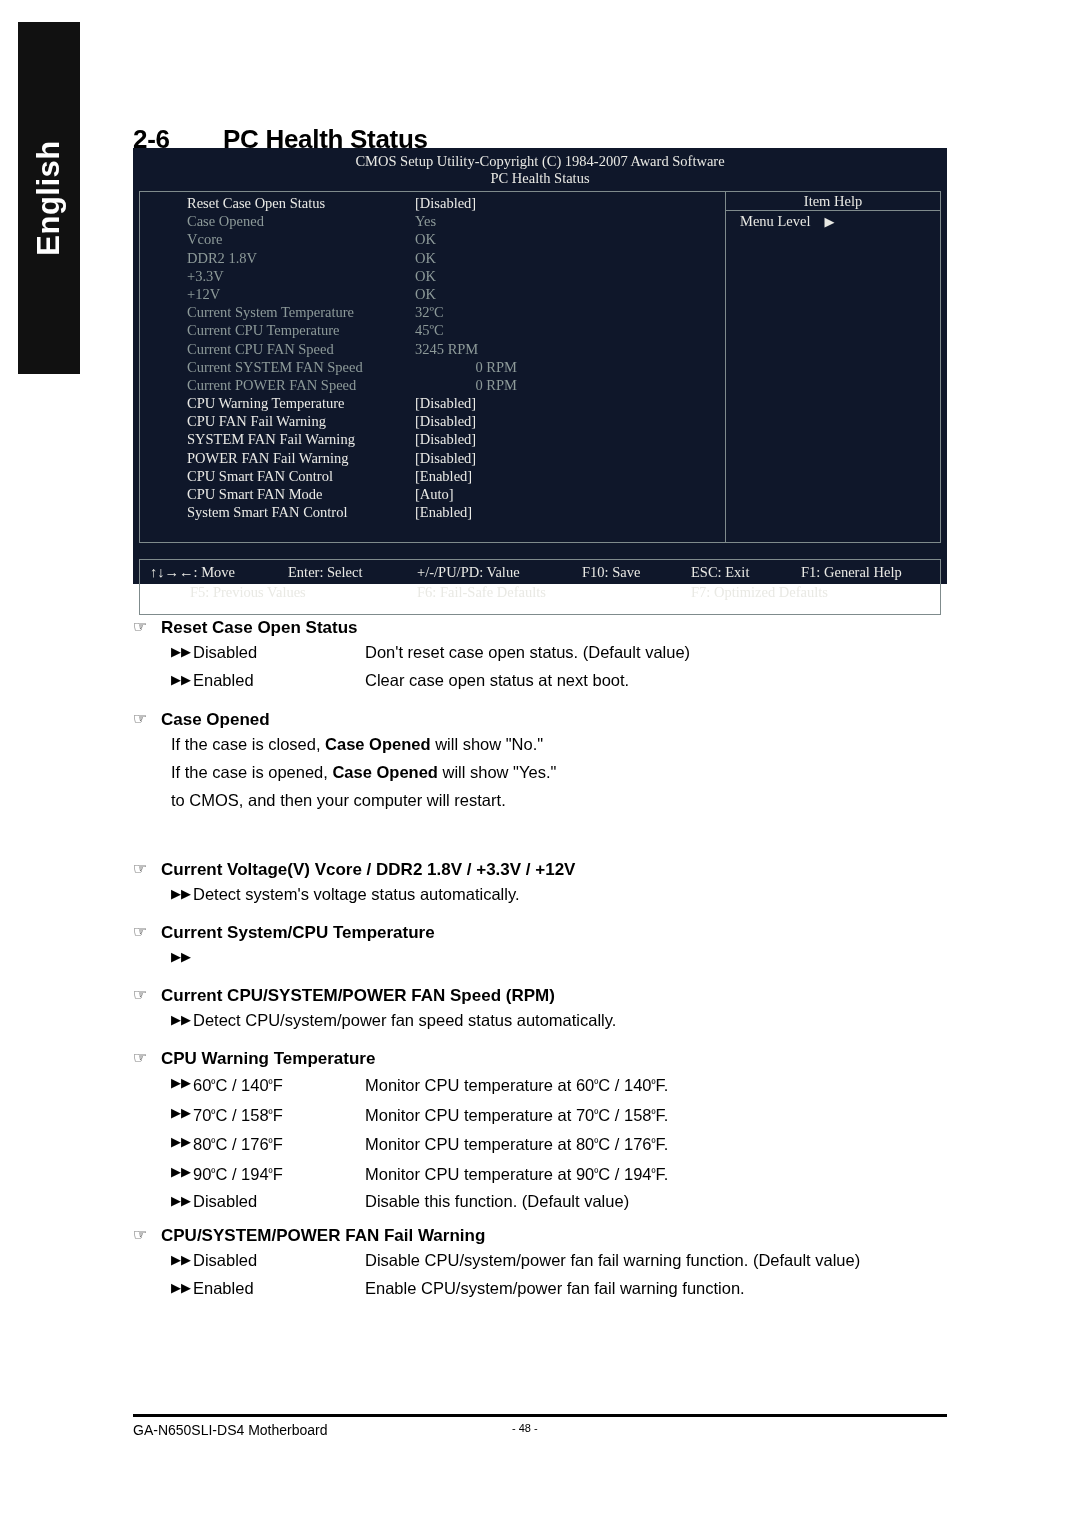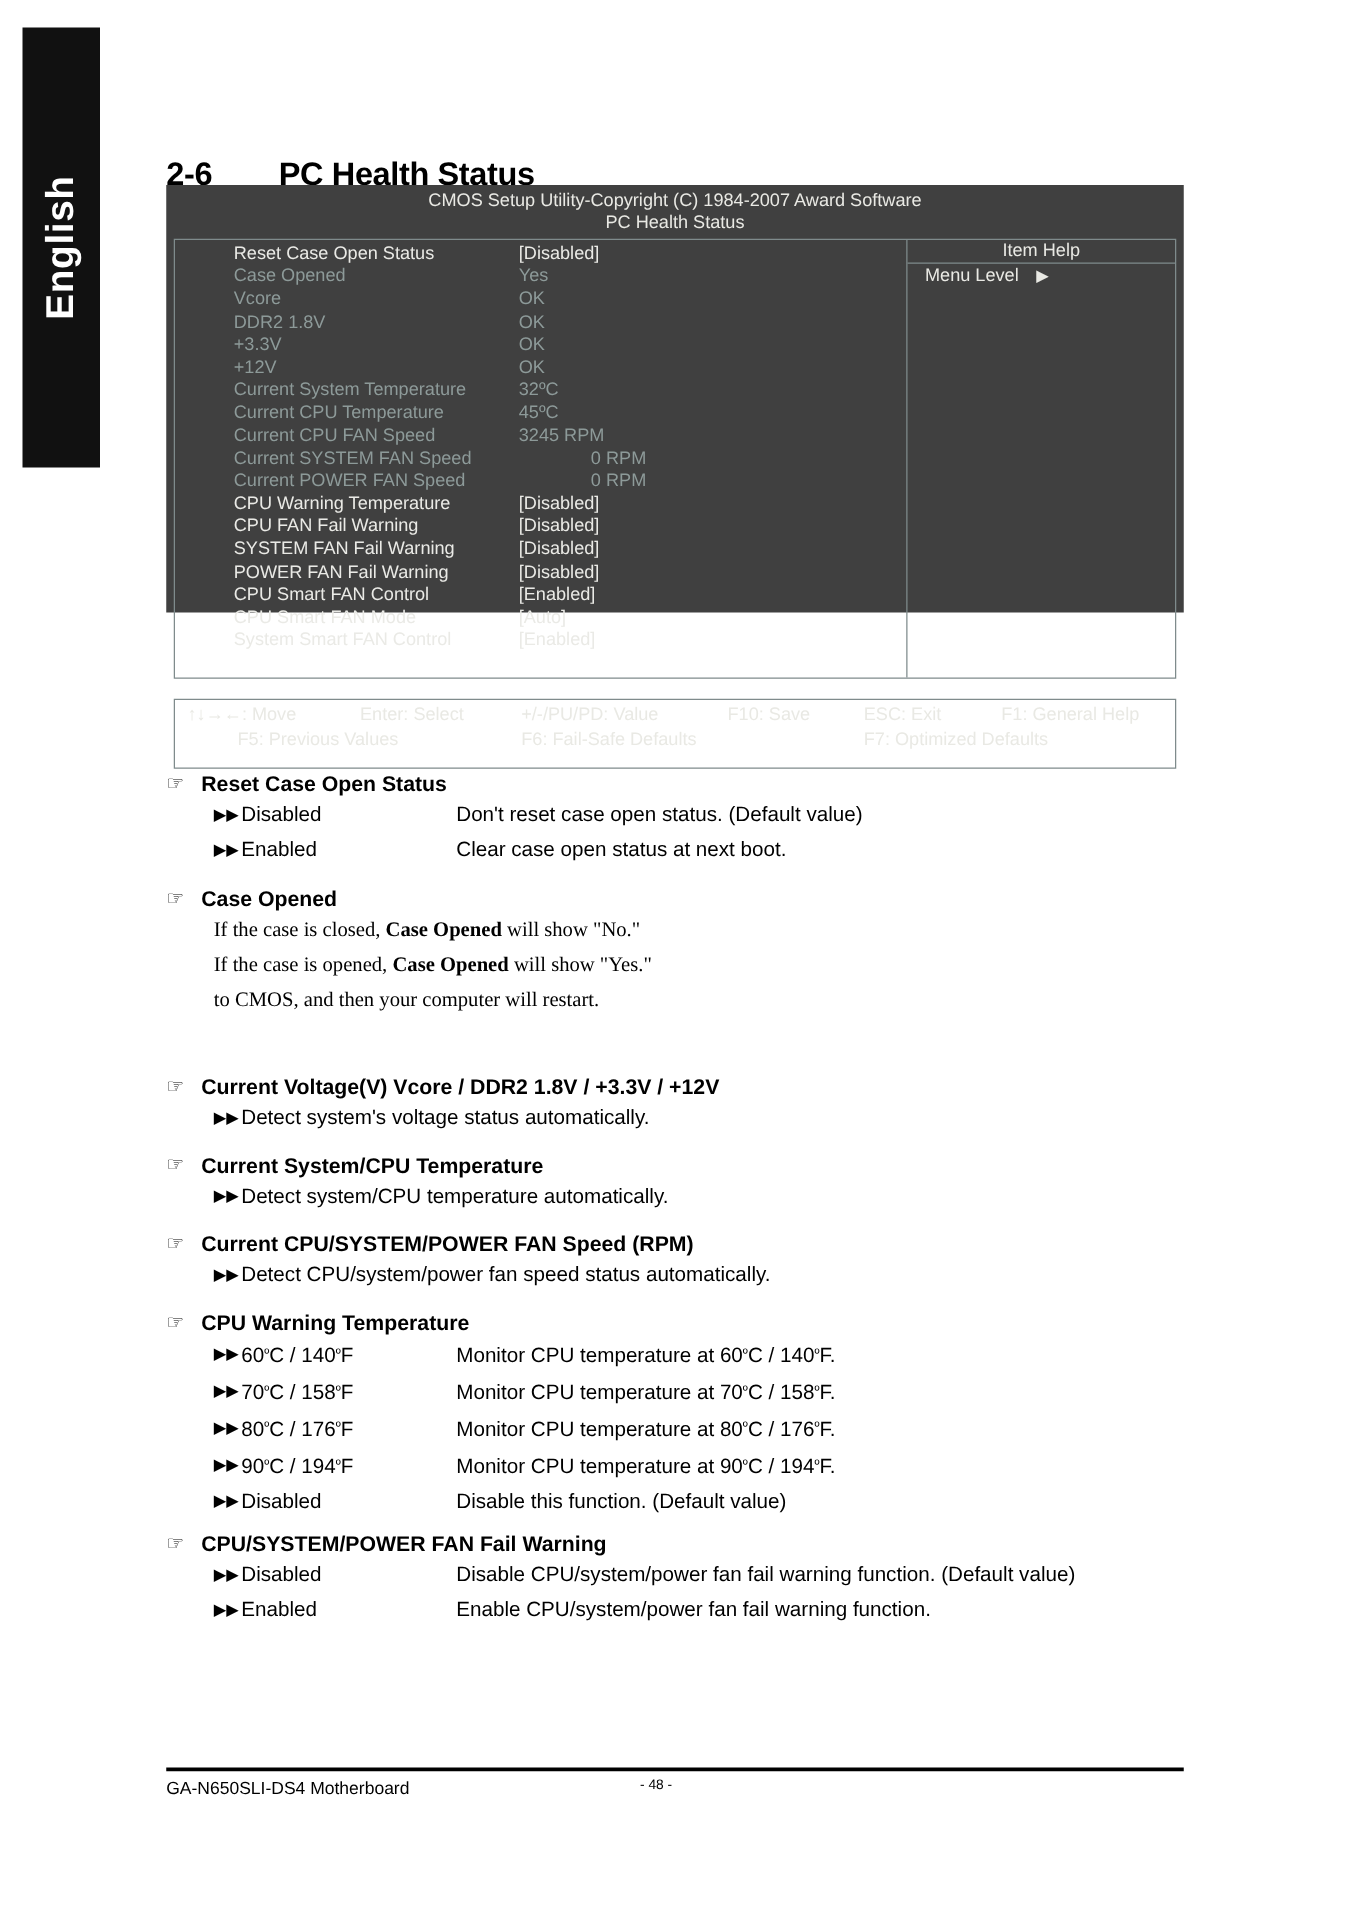--- a/index.html
+++ b/index.html
@@ -51,23 +51,23 @@
     margin-top: 14px;
   }
   .page-heading .num { width: 90px; }
 
   
   .bios {
     position: absolute;
     left: 133px;
     top: 148px;
     width: 814px;
-    height: 342px;
-    background: #404040;
-    font-family: Liberation Sans, sans-serif;
+    height: 436px;
+    background: #0f172a;
+    font-family: Liberation Serif, serif;
     color: #e8e8e4;
     box-sizing: border-box;
     padding: 4px 6px 4px 6px;
   }
   .bios-title {
     text-align: center;
     font-size: 14.5px;
     line-height: 17px;
     color: #e9e9e4;
     padding-top: 1px;
@@ -176,21 +176,21 @@
     margin-left: 38px;
     font-size: 13px;
     line-height: 28px;
   }
   .opt-row .opt-label {
     width: 172px;
     flex: 0 0 172px;
     white-space: nowrap;
   }
   .opt-row .opt-desc { white-space: nowrap; }
-  .para { margin-left: 38px; white-space: nowrap; font-family: Liberation Serif, serif; }
+  .para { margin-left: 38px; white-space: nowrap; }
   .b { font-weight: bold; }
   .deg { font-size: 11px; vertical-align: 0.32em; }
 
   
   .foot-rule {
     position: absolute;
     left: 133px;
     top: 1414px;
     width: 814px;
     height: 3px;
@@ -366,21 +366,20 @@
 </div>
 
 <div class="section" style="top:923px;">
   <div class="sec-head">
     <span class="hand-icon">☞</span>
     <span>Current System/CPU Temperature</span>
   </div>
   <div class="sec-body">
     <div class="opt-row">
       <span class="marker">▶▶</span>
-      <span class="opt-desc">Detect system/CPU temperature automatically.</span>
     </div>
   </div>
 </div>
 
 <div class="section" style="top:986px;">
   <div class="sec-head">
     <span class="hand-icon">☞</span>
     <span>Current CPU/SYSTEM/POWER FAN Speed (RPM)</span>
   </div>
   <div class="sec-body">

